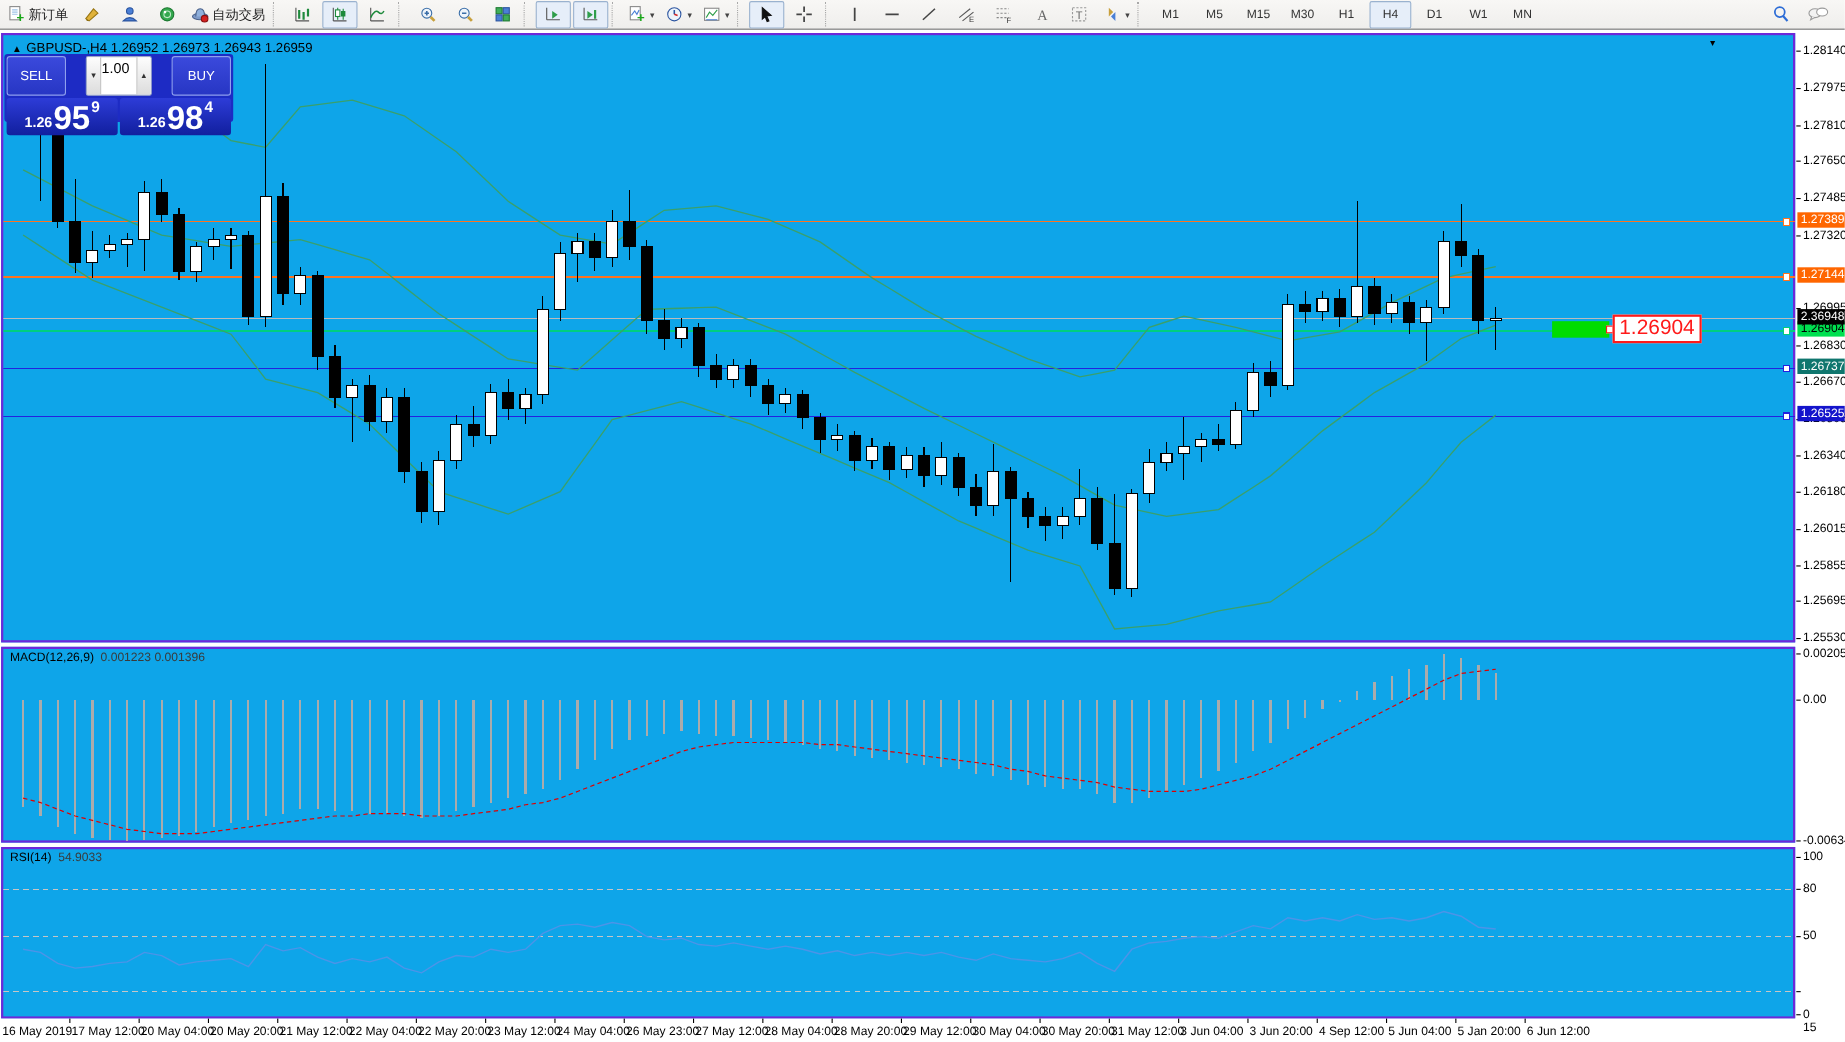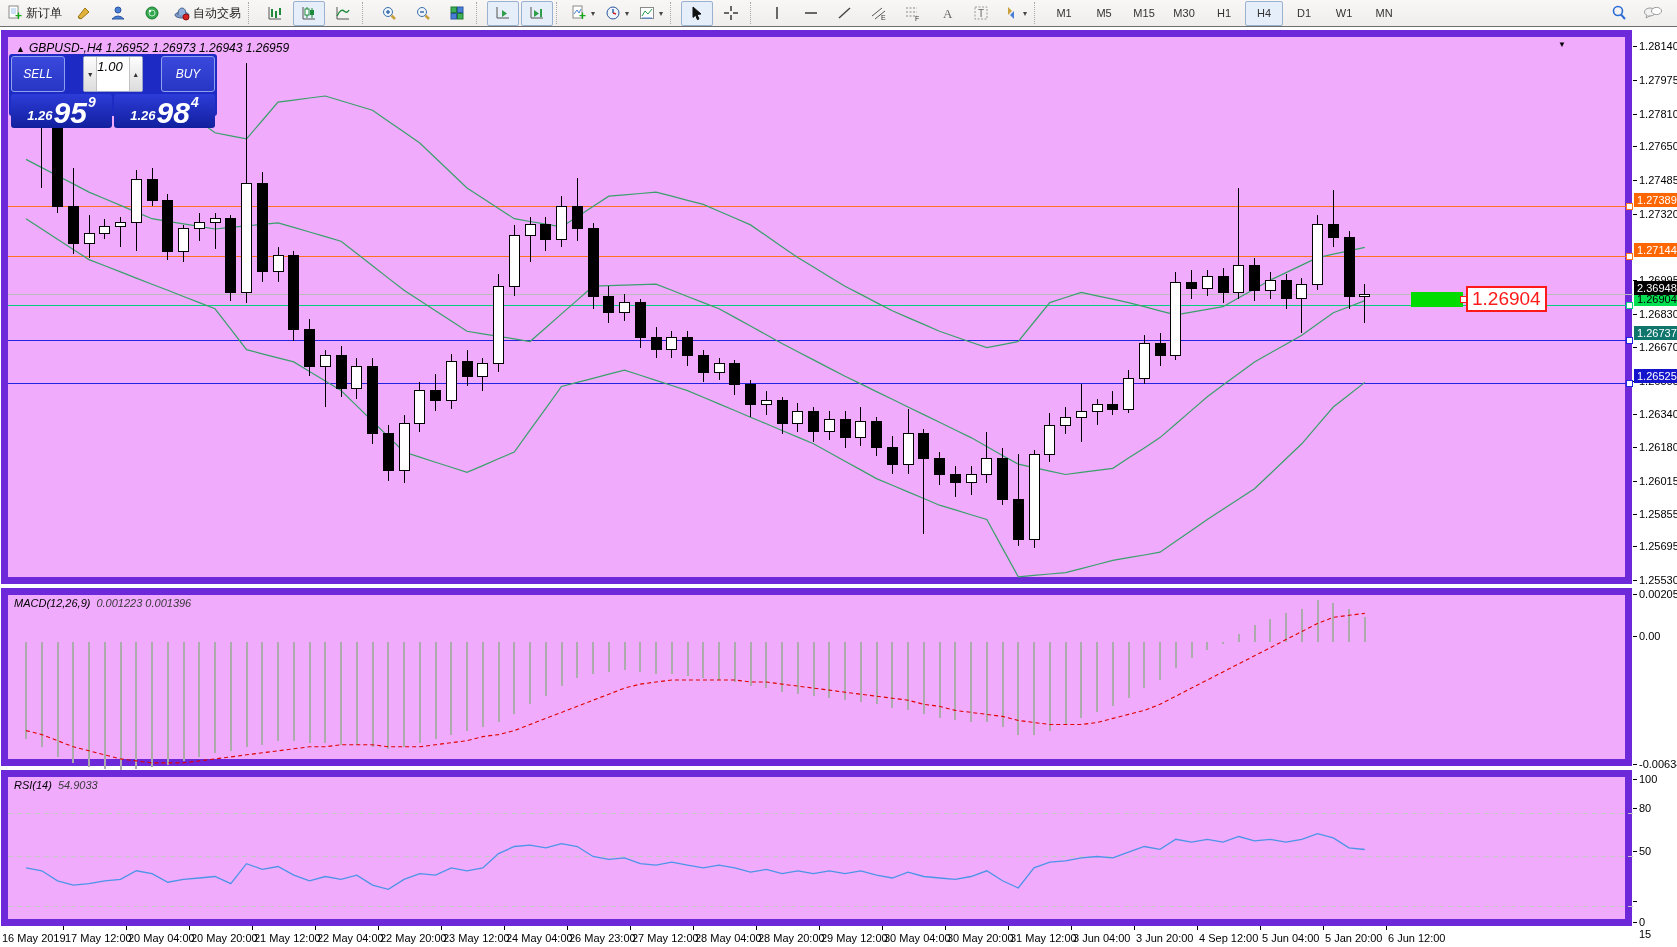--- a/index.html
+++ b/index.html
@@ -9,21 +9,21 @@
     border-bottom:1px solid #6e6e6e;display:flex;align-items:center;padding-left:2px;box-sizing:border-box;}
   .tbtn{height:23px;min-width:24px;display:flex;align-items:center;justify-content:center;gap:3px;
     padding:0 3px;margin:0 1px;border:1px solid transparent;border-radius:2px;font-size:12px;color:#222;cursor:default;}
   .tbtn.pressed{background:#e6eef9;border:1px solid #9ab2cf;}
   .tsep{width:7px;height:22px;margin:0 2px;border-left:1px dotted #a8a8a8;}
   .tflex{flex:1;}
   .tf-btn{font-size:11px;color:#333;padding:0 6px;}
   .ddarrow{font-size:8px;color:#444;margin-left:1px;}
   
   #chart{position:absolute;left:0;top:28px;width:1677px;height:919px;background:#fff;}
-  .panel{position:absolute;left:1px;width:1631px;border:7px solid #6d28d9;background:#f0abfc;box-sizing:border-box;font-style:italic;}
+  .panel{position:absolute;left:1px;width:1631px;border:2px solid #6d28d9;background:#0ea5e9;box-sizing:border-box;}
   #panel-main{top:2px;height:554px;}
   #panel-macd{top:560px;height:178px;}
   #panel-rsi{top:742px;height:156px;}
   .panel svg{position:absolute;left:0;top:0;}
   #axis-strip{position:absolute;left:1633px;top:0;width:44px;height:919px;background:#fff;}
   .ptick{position:absolute;left:6px;height:12px;font-size:11px;color:#000;white-space:nowrap;}
   .ptickmark{position:absolute;left:0;width:4px;height:1px;background:#000;}
   .plabel{position:absolute;left:1px;width:43px;height:14px;font-size:11px;line-height:14px;text-align:left;
     padding-left:3px;box-sizing:border-box;white-space:nowrap;}
   #timeaxis{position:absolute;left:0;top:898px;width:1633px;height:21px;background:#fff;}

